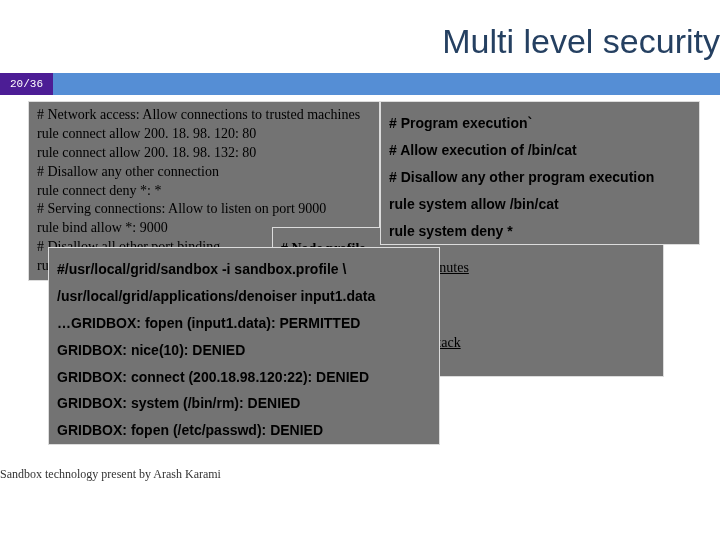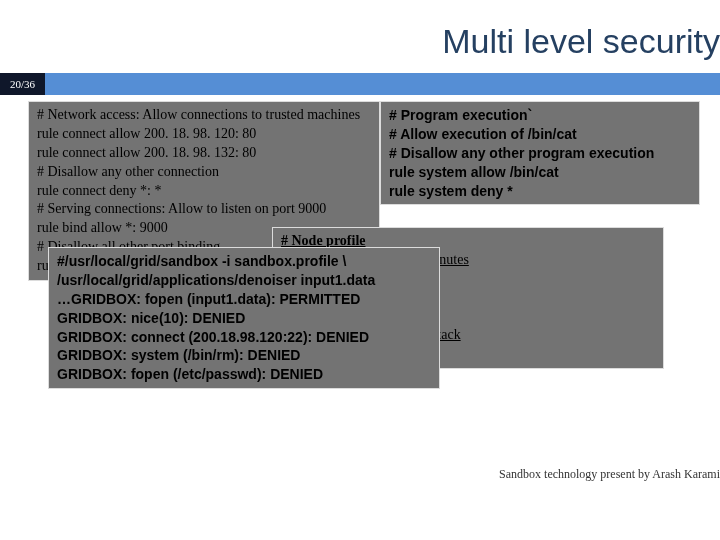--- a/index.html
+++ b/index.html
@@ -25,23 +25,23 @@
     background: #558ed5;
     position: relative;
   }
   .pagebadge {
     position: absolute;
     left: 0;
     top: 0;
     height: 22px;
     line-height: 22px;
     padding: 0 10px;
-    background: #0f172a;
+    background: #4c1d95;
     color: #fff;
-    font-family: Liberation Serif, serif;
+    font-family: Liberation Mono, monospace;
     font-size: 11px;
   }
   .content {
     position: relative;
     padding: 8px 28px 0 28px;
   }
   .box {
     position: absolute;
     background: #737373;
     border: 1px solid #dcdcdc;
@@ -70,27 +70,27 @@
     font-family: Georgia, serif;
     text-decoration: underline;
   }
   .box-gridbox {
     left: 48px;
     top: 152px;
     width: 392px;
     font-family: Arial, Helvetica, sans-serif;
     font-size: 14px;
   }
-  .b { font-weight: bold; }
+  .b { font-weight: bold; margin-top: 8px; }
   .footer {
     position: absolute;
     left: 0;
     right: 0;
     bottom: 58px;
-    text-align: right;
+    text-align: left;
     font-family: Georgia, serif;
     font-size: 12px;
     color: #333;
   }
 </style>
 </head>
 <body>
 
 <div class="title">Multi level security</div>
 

